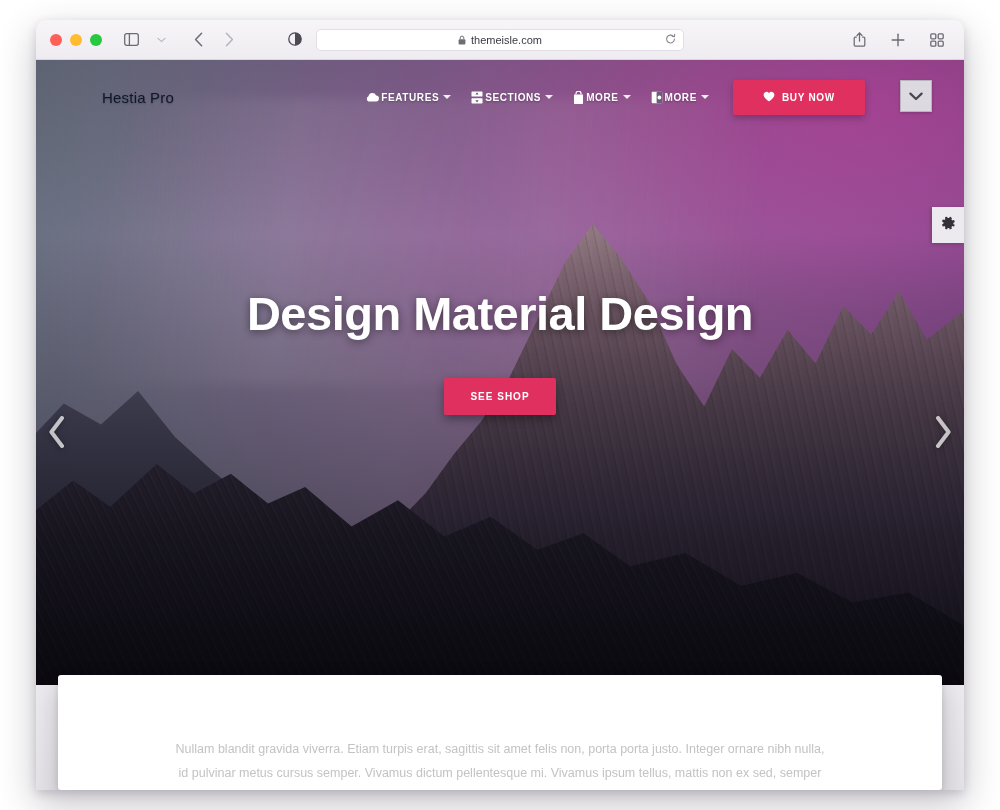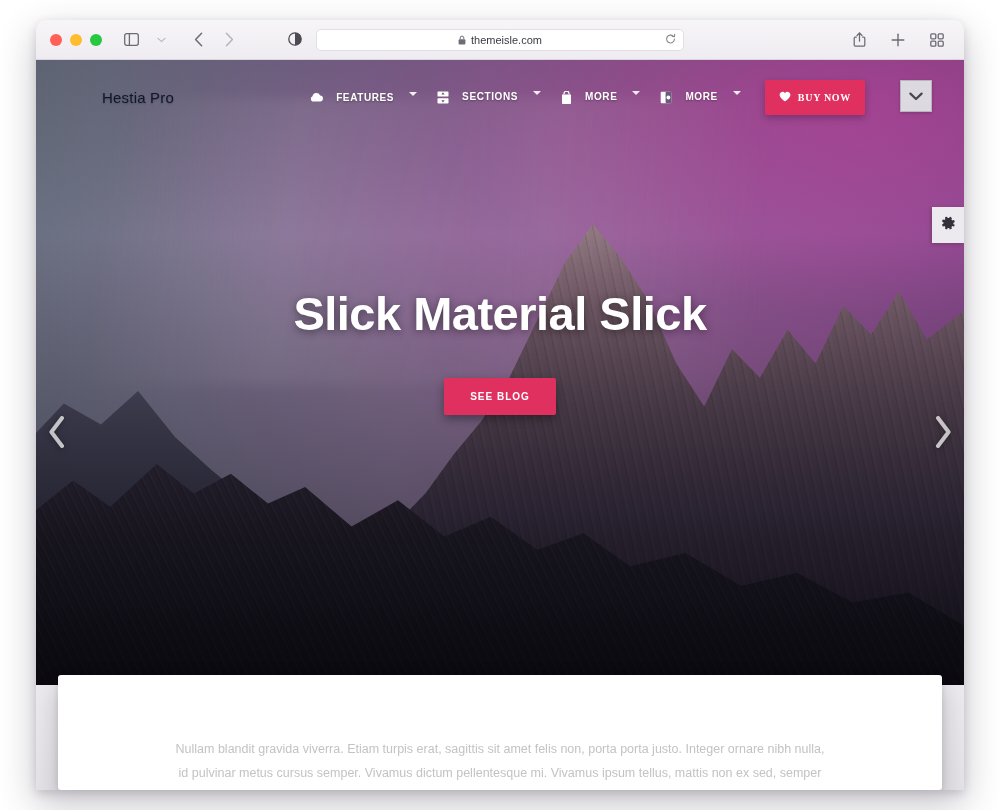--- a/index.html
+++ b/index.html
@@ -164,40 +164,39 @@
     z-index:6;
   }
   #brand{
     color:#0f172a; font-size:15px; letter-spacing:.2px;
     text-shadow:0 1px 2px rgba(0,0,0,.25);
   }
   #nav-menu{
     margin-left:auto; display:flex; align-items:center; gap:20px;
   }
   .nav-item{
-    display:flex; align-items:flex-start; gap:13px;
+    display:flex; align-items:center; gap:2px;
     color:#ffffff; font-size:10px; font-weight:bold;
     letter-spacing:.6px;
     text-shadow:0 1px 2px rgba(0,0,0,.3);
   }
   .nav-item .caret{
     width:0;height:0;border-left:4px solid transparent;border-right:4px solid transparent;
     border-top:4px solid #ffffff; margin-left:2px; opacity:.9;
   }
   .nav-ico{ display:flex; align-items:center; }
 
   #buy-now{
     display:flex; align-items:center; gap:7px;
     background:#e0305f;
     color:#fff; font-size:10px; font-weight:bold; letter-spacing:.7px;
-    padding:11px 14px;
+    padding:11px 30px;
     border-radius:2px;
     box-shadow:0 3px 7px rgba(0,0,0,.25);
     margin-left:4px;
-    font-family:Liberation Serif, serif;
   }
   #cart-icon{ color:#fff; margin-left:18px; display:flex; align-items:center;
     filter:drop-shadow(0 1px 2px rgba(0,0,0,.35)); }
 
   
   #hero-content{
     position:absolute; left:0; right:0; top:228px;
     text-align:center; z-index:5;
   }
   #hero-title{
@@ -436,22 +435,22 @@
             <svg width="19" height="17" viewBox="0 0 19 17" fill="none">
               <path d="M0.8 1.2h2.6l2.5 9.4h9.1l2.2-6.9H4.6" stroke="#fff" stroke-width="1.6" fill="none" stroke-linecap="round" stroke-linejoin="round"></path>
               <circle cx="7" cy="14.4" r="1.6" fill="#fff"></circle>
               <circle cx="14" cy="14.4" r="1.6" fill="#fff"></circle>
             </svg>
           </span>
         </div>
       </div>
 
       <div id="hero-content">
-        <div id="hero-title">Slick Material Slick</div>
-        <div><span id="see-more">SEE BLOG</span></div>
+        <div id="hero-title">Design Material Design</div>
+        <div><span id="see-more">SEE SHOP</span></div>
       </div>
 
       <span class="car-arrow" id="car-prev">
         <svg width="18" height="32" viewBox="0 0 18 32" fill="none">
           <path d="M14 2 L3.4 16 L14 30" stroke="currentColor" stroke-width="4" fill="none" stroke-linecap="round" stroke-linejoin="round"></path>
         </svg>
       </span>
       <span class="car-arrow" id="car-next">
         <svg width="18" height="32" viewBox="0 0 18 32" fill="none">
           <path d="M4 2 L14.6 16 L4 30" stroke="currentColor" stroke-width="4" fill="none" stroke-linecap="round" stroke-linejoin="round"></path>

